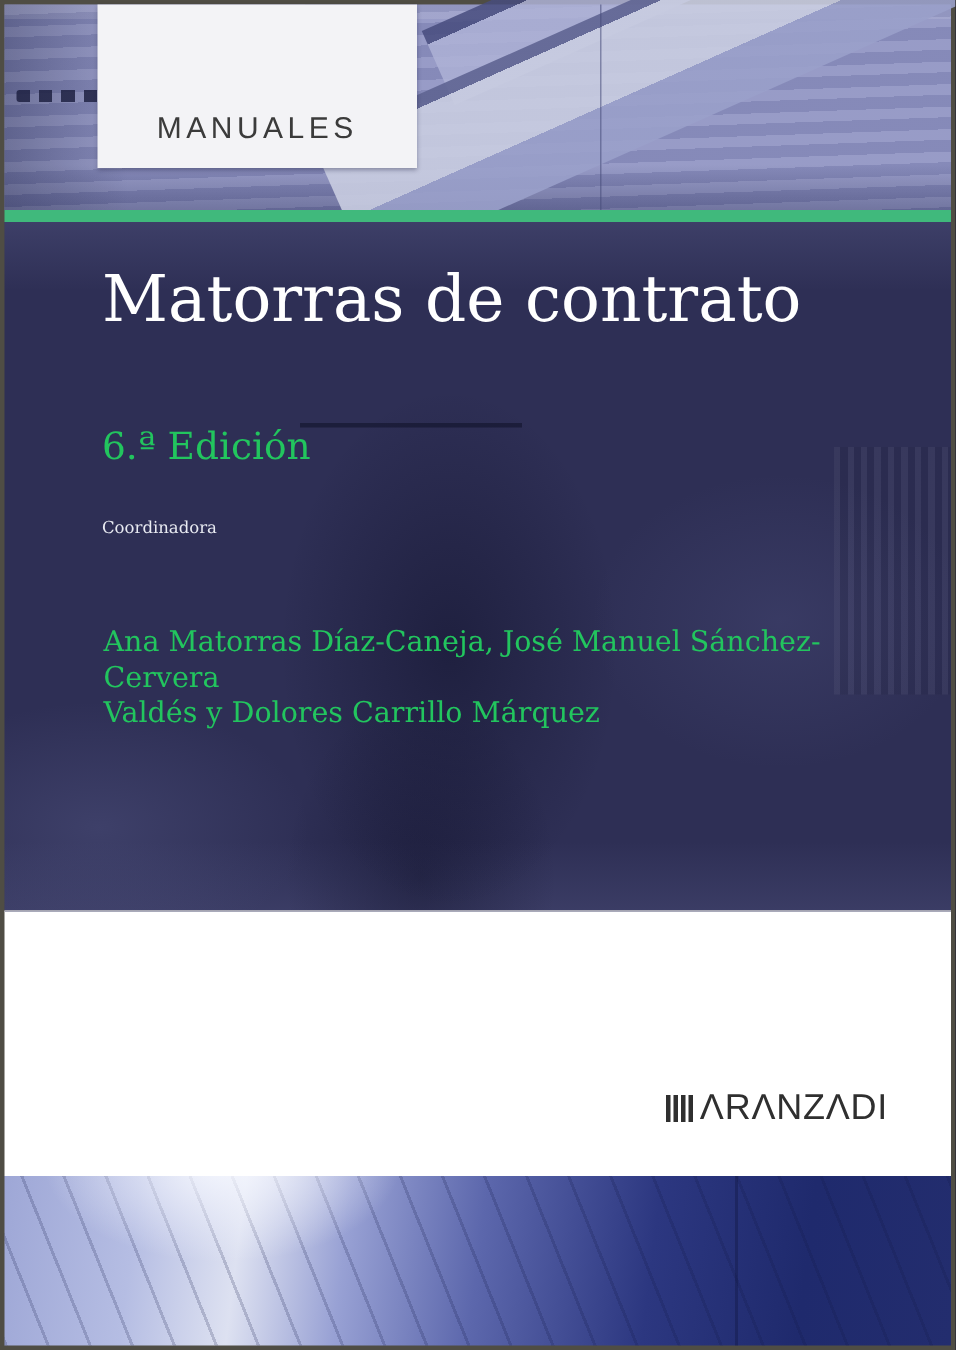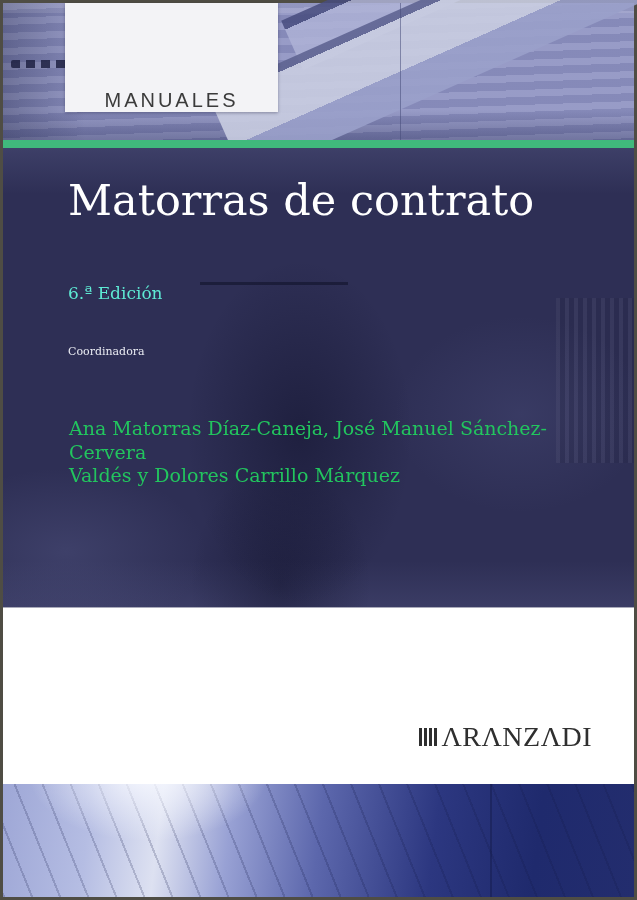--- a/index.html
+++ b/index.html
@@ -46,21 +46,21 @@
   
   .collection-box{
     position:absolute;left:65px;top:3px;width:213px;height:109px;
     background:#f3f3f6;
     display:flex;align-items:flex-end;justify-content:center;
     box-shadow:0 1px 3px rgba(20,20,50,0.35);
   }
   .collection-box span{
     font-family:"Liberation Sans", sans-serif;
     font-size:20px;letter-spacing:3px;color:#3b3b3b;
-    padding-bottom:0;
+    padding-bottom:14px;
     text-align:center;
   }
 
   
   .accent-bar{top:140px;height:8px;background:#40b97c;}
 
   
   .main-photo{
     top:148px;height:459px;
     background:
@@ -80,43 +80,43 @@
   .shelf-line{
     position:absolute;left:197px;top:134px;width:148px;height:3px;
     background:rgba(14,16,38,0.55);
   }
 
   
   .title{
     position:absolute;left:68px;top:176px;
     color:#ffffff;font-size:43px;line-height:49px;font-weight:normal;margin:0;
   }
-  .edition{position:absolute;left:68px;top:283px;color:#5eead4;font-size:17px;}
+  .edition{position:absolute;left:68px;top:283px;color:#22c55e;font-size:25px;}
   .coordinator-label{position:absolute;left:68px;top:345px;color:#e9ebf2;font-size:11px;}
   .coordinator-name{position:absolute;left:68px;top:365px;color:#fdfdfe;font-size:21px;}
   .authors{
     position:absolute;left:69px;top:417px;width:530px;
     color:#22c55e;font-size:19px;line-height:23.5px;
   }
 
   
   .white-band{
     top:607px;height:177px;background:#ffffff;
     border-top:1px solid #a9aaba;
     box-sizing:border-box;
   }
   .brand{
     position:absolute;right:42px;bottom:31px;
     display:flex;align-items:center;gap:5px;
   }
   .brand-bars{display:flex;gap:2px;align-items:center;}
   .brand-bars i{display:block;width:3px;height:18px;background:#2f2f2f;}
   .brand-word{
-    font-family:Liberation Serif, serif;
-    font-size:28px;letter-spacing:0.5px;color:#2f2f2f;
+    font-family:Liberation Sans, sans-serif;
+    font-size:24px;letter-spacing:0.5px;color:#2f2f2f;
   }
 
   
   .bottom-photo{
     top:784px;height:113px;
     background:
       radial-gradient(ellipse 170px 95px at 23% -8%, rgba(246,248,255,0.95), rgba(246,248,255,0) 70%),
       repeating-linear-gradient(68deg, rgba(18,24,70,0.20) 0 2px, rgba(0,0,0,0) 2px 26px),
       linear-gradient(97deg,#9ea7d6 0%, #b5bde3 14%, #dde1f1 25%, #98a1d4 36%, #5c67ac 50%, #2c3780 68%, #1f2a6d 84%, #232d6e 100%);
   }

